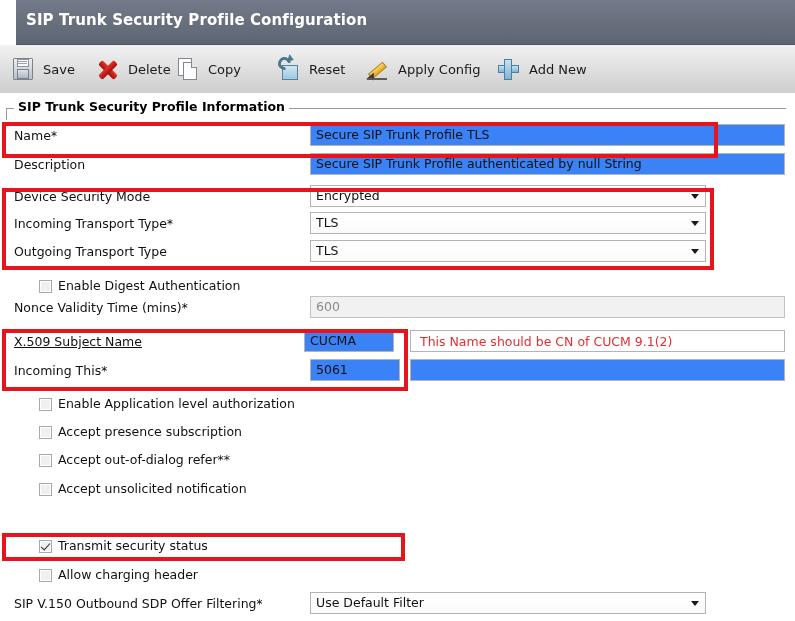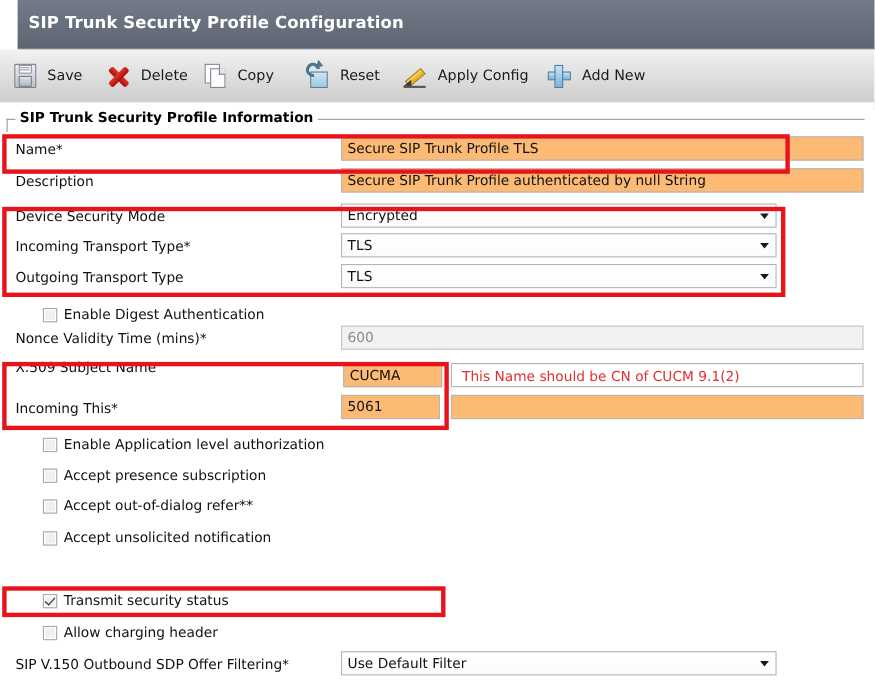--- a/index.html
+++ b/index.html
@@ -144,21 +144,21 @@
   }
   .lab{
     position:absolute; left:14px;
     font-size:12.5px; color:#111; white-space:nowrap;
     font-family:"DejaVu Sans", sans-serif;
   }
   .lab .star{ color:#000; font-size:12px; }
 
   .inp{
     position:absolute;
-    background:#fdba74; border:1px solid #b4b4b4;
+    background:#3b82f6; border:1px solid #b4b4b4;
     font-size:12.5px; color:#111;
     padding:2px 5px;
     font-family:"DejaVu Sans", sans-serif;
     line-height:16px;
     height:22px;
     overflow:hidden; white-space:nowrap;
   }
   .inp.disabled{ background:#f1f1f1; color:#8a8a8a; border-color:#c3c3c3; }
 
   .sel{
@@ -237,21 +237,21 @@
   </div>
 
   <div class="tbtn" style="left:95px;">
     <span class="ico ico-del">
       <span class="s s1"></span>
         <span class="s s2"></span>
     </span>
     <span class="lbl">Delete</span>
   </div>
 
-  <div class="tbtn" style="left:183px;">
+  <div class="tbtn" style="left:175px;">
     <span class="ico ico-copy">
       <span class="p p1"></span>
         <span class="p p2"></span>
         <span class="fold"></span>
     </span>
     <span class="lbl">Copy</span>
   </div>
 
   <div class="tbtn" style="left:276px;">
     <span class="ico ico-reset">
@@ -317,22 +317,22 @@
   <div class="cbrow" style="top:185px;">
     <span class="cb"></span>
     <span class="cblab">Enable Digest Authentication</span>
   </div>
 
   <div class="lab" style="top:207px;">
     <span>Nonce Validity Time (mins)</span><span class="star">*</span>
   </div>
   <div class="inp disabled" style="left:310px; top:203px; width:475px;">600</div>
 
-  <div class="lab" style="top:233px;">X.509 Subject Name</div>
-  <div class="inp" style="left:312px; top:237px; width:90px;">CUCMA</div>
+  <div class="lab" style="top:241px;text-decoration:underline;">X.509 Subject Name</div>
+  <div class="inp" style="left:304px; top:237px; width:90px;">CUCMA</div>
   <div class="inp" style="left:410px; top:237px; width:375px; background:#ffffff;"></div>
   <div class="note" style="left:420px; top:241px;">This Name should be CN of CUCM 9.1(2)</div>
 
   <div class="lab" style="top:270px;">
     <span>Incoming This</span><span class="star">*</span>
   </div>
   <div class="inp" style="left:310px; top:266px; width:90px;">5061</div>
   <div class="inp" style="left:410px; top:266px; width:375px;"></div>
 
   <div class="cbrow" style="top:331px;">

